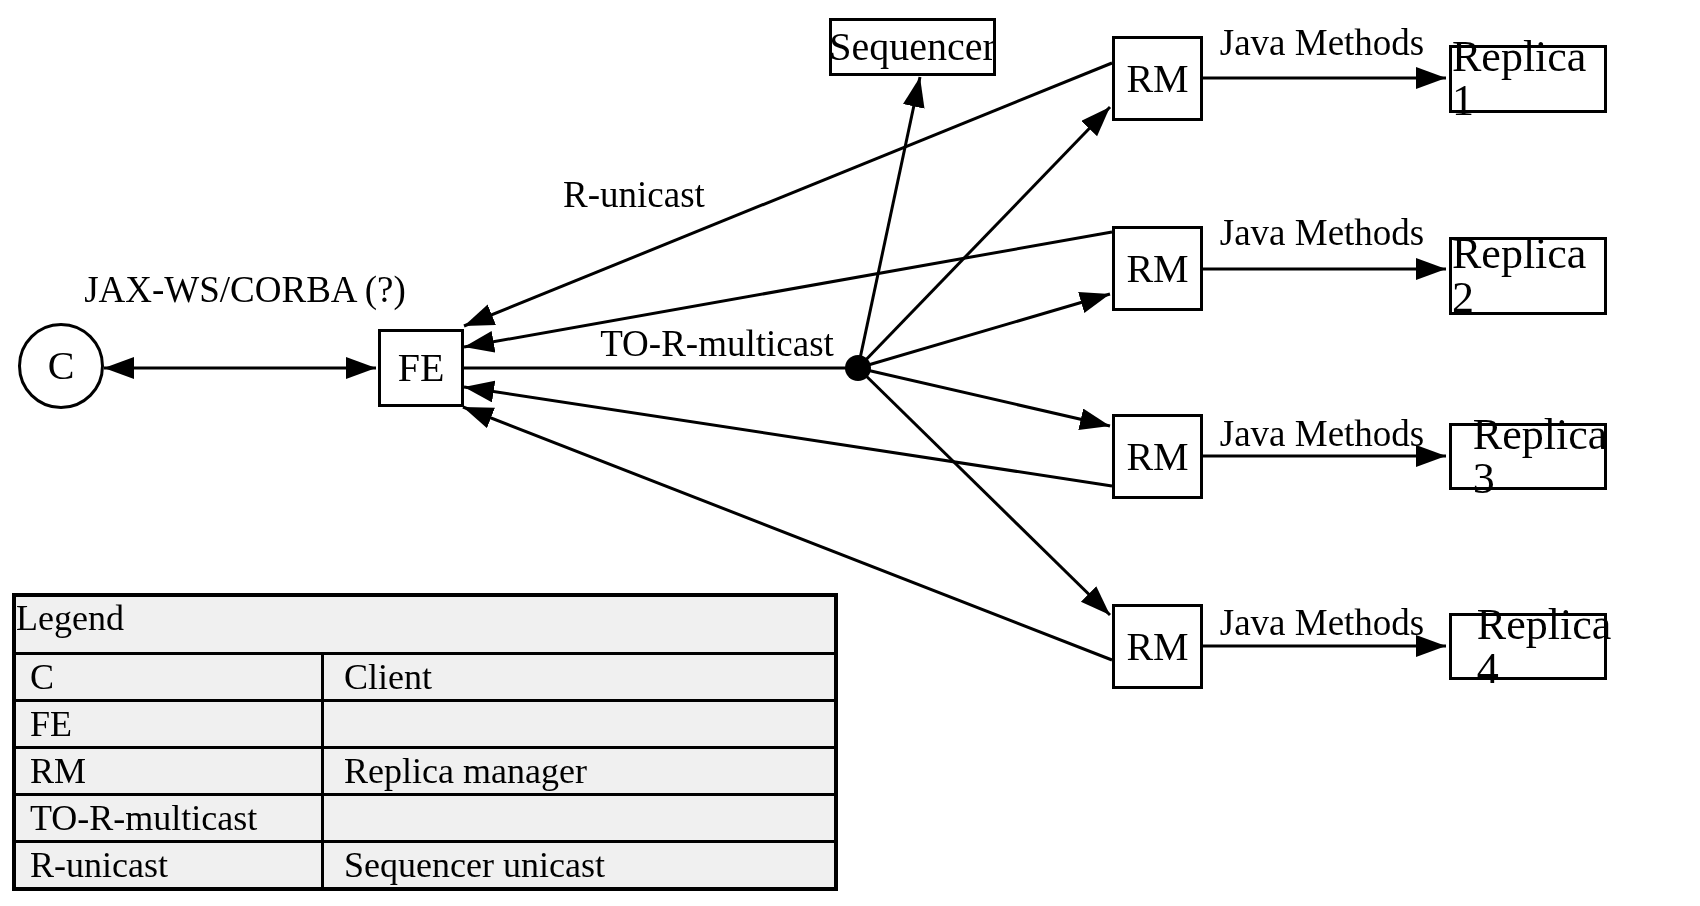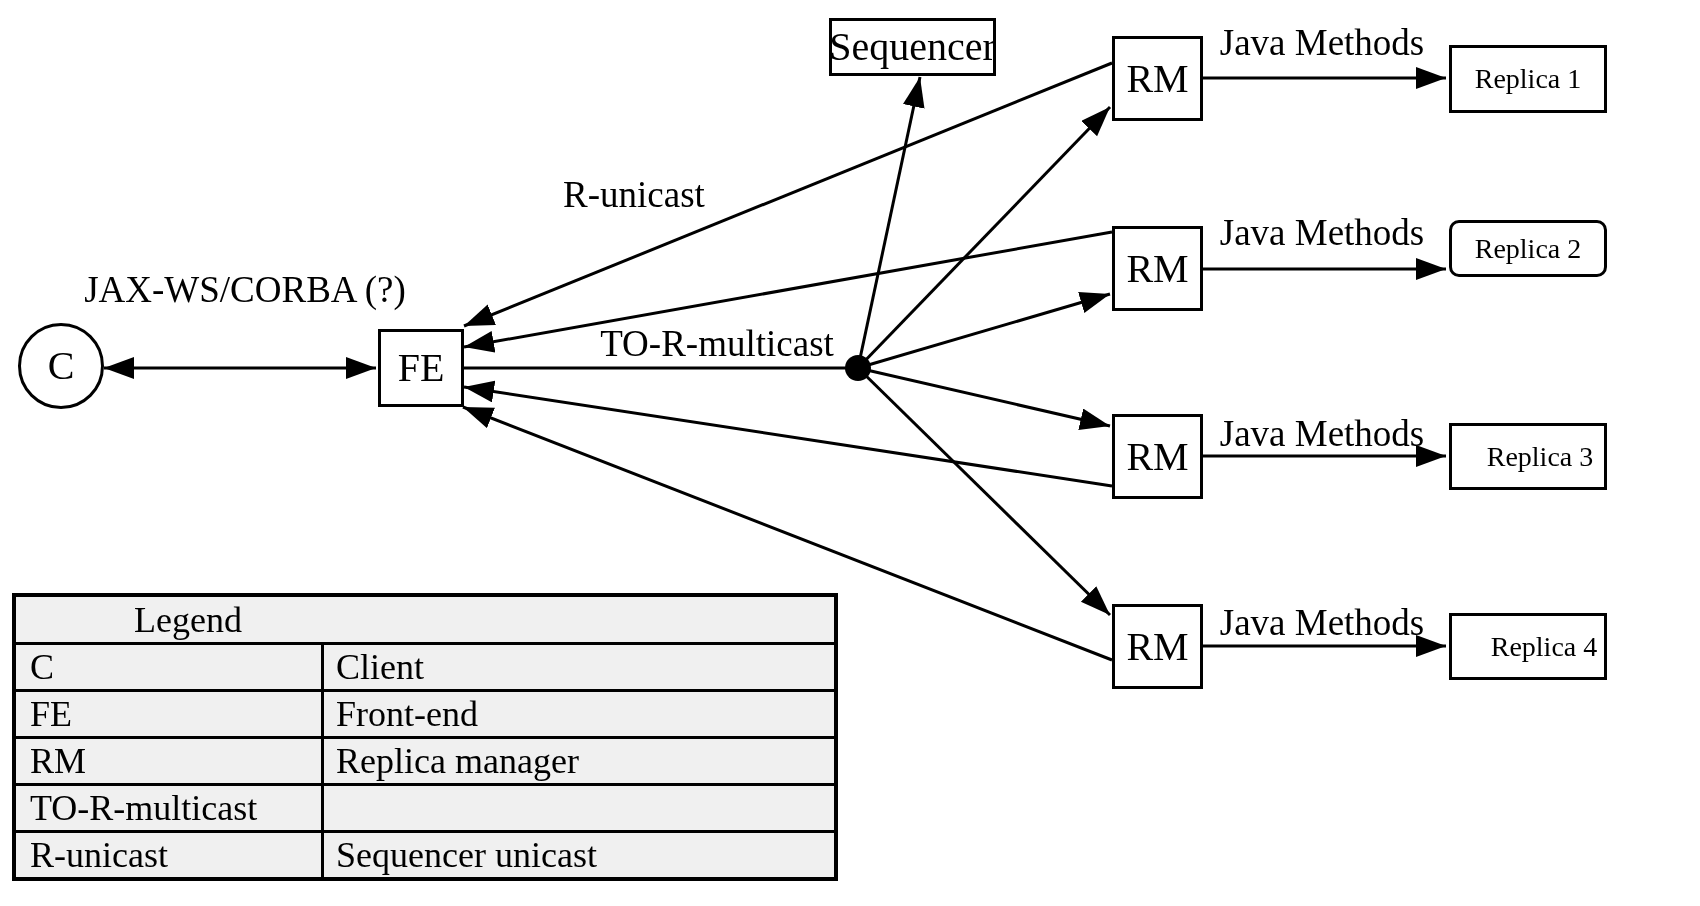--- a/index.html
+++ b/index.html
@@ -25,64 +25,63 @@
     position: absolute;
     box-sizing: border-box;
     background: #ffffff;
     border: 3px solid #000000;
     display: flex;
     align-items: center;
     justify-content: center;
     font-size: 40px;
     line-height: 1;
   }
-  .node.replica { font-size: 28px; align-items: center; }
+  .node.replica { font-size: 44px; align-items: center; }
   .circle-node { border-radius: 50%; }
   .edge-label {
     position: absolute;
     transform: translate(-50%, -50%);
     font-size: 37px;
     white-space: nowrap;
     line-height: 1;
   }
   
   .legend {
     position: absolute;
     left: 12px;
     top: 593px;
     width: 826px;
     box-sizing: border-box;
     background: #f0f0f0;
     border: 4px solid #000000;
     font-size: 36px;
   }
   .legend-header {
-    height: 45px;
+    height: 55px;
     display: flex;
-    align-items: center;
-    padding-left: 118px;
+    align-items: flex-start;
     box-sizing: border-box;
   }
   .legend-row {
     display: flex;
     border-top: 3px solid #000000;
     height: 47px;
     box-sizing: border-box;
   }
   .legend-term {
     width: 308px;
     box-sizing: border-box;
     border-right: 3px solid #000000;
     padding-left: 14px;
     display: flex;
     align-items: center;
   }
   .legend-def {
     flex: 1;
-    padding-left: 12px;
+    padding-left: 20px;
     display: flex;
     align-items: center;
     text-align: right;
   }
 </style>
 </head>
 <body>
 
 <div id="canvas">
 
@@ -133,21 +132,21 @@
   <div class="node" style="left:1112px; top:414px; width:91px; height:85px;">
     <span>RM</span>
   </div>
   <div class="node" style="left:1112px; top:604px; width:91px; height:85px;">
     <span>RM</span>
   </div>
 
   <div class="node replica" style="left:1449px; top:45px; width:158px; height:68px;">
     <span>Replica 1</span>
   </div>
-  <div class="node replica" style="left:1449px; top:220px; width:158px; height:57px;border-radius:10px;">
+  <div class="node replica" style="left:1449px; top:237px; width:158px; height:78px;">
     <span>Replica 2</span>
   </div>
   <div class="node replica" style="left:1449px; top:423px; width:158px; height:67px;padding-left:24px;">
     <span>Replica 3</span>
   </div>
   <div class="node replica" style="left:1449px; top:613px; width:158px; height:67px;padding-left:32px;">
     <span>Replica 4</span>
   </div>
 
   <div class="edge-label" style="left:225px; top:289px;margin-left:20px;">JAX-WS/CORBA (?)</div>
@@ -161,21 +160,20 @@
   <div class="legend">
     <div class="legend-header">
       <span>Legend</span>
     </div>
     <div class="legend-row">
       <div class="legend-term">C</div>
       <div class="legend-def">Client</div>
     </div>
     <div class="legend-row">
       <div class="legend-term">FE</div>
-      <div class="legend-def">Front-end</div>
     </div>
     <div class="legend-row">
       <div class="legend-term">RM</div>
       <div class="legend-def">Replica manager</div>
     </div>
     <div class="legend-row">
       <div class="legend-term">TO-R-multicast</div>
     </div>
     <div class="legend-row">
       <div class="legend-term">R-unicast</div>

